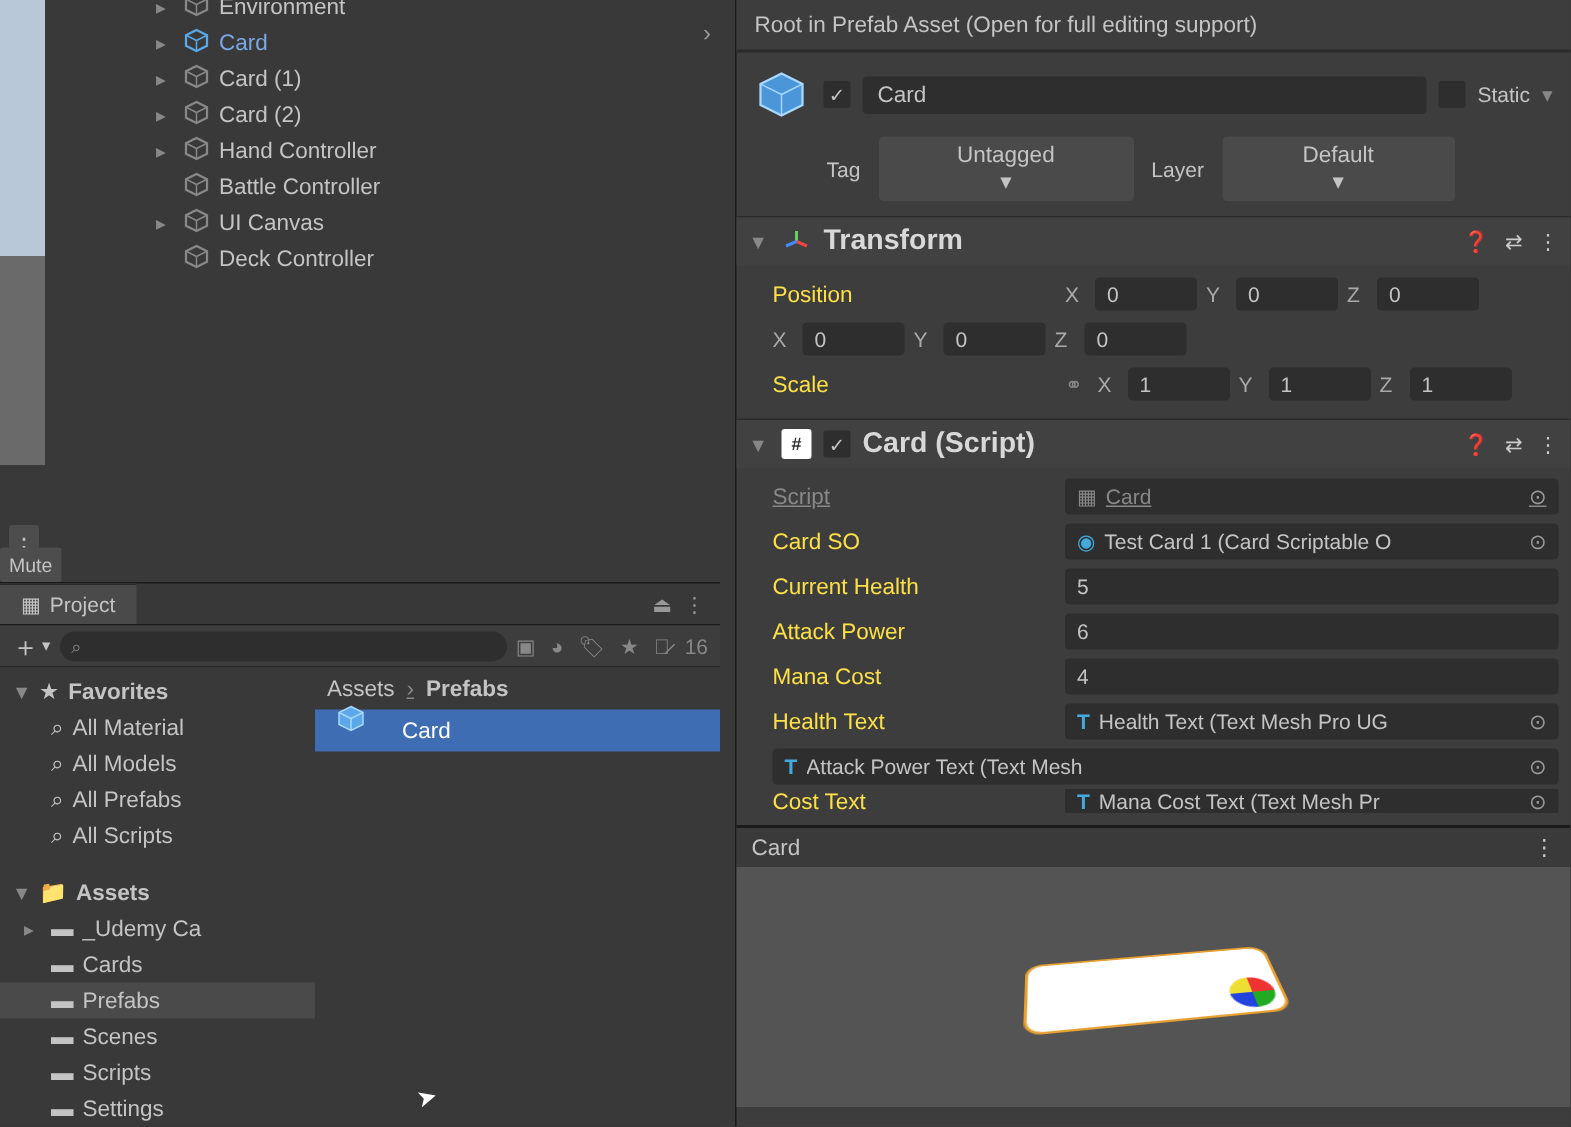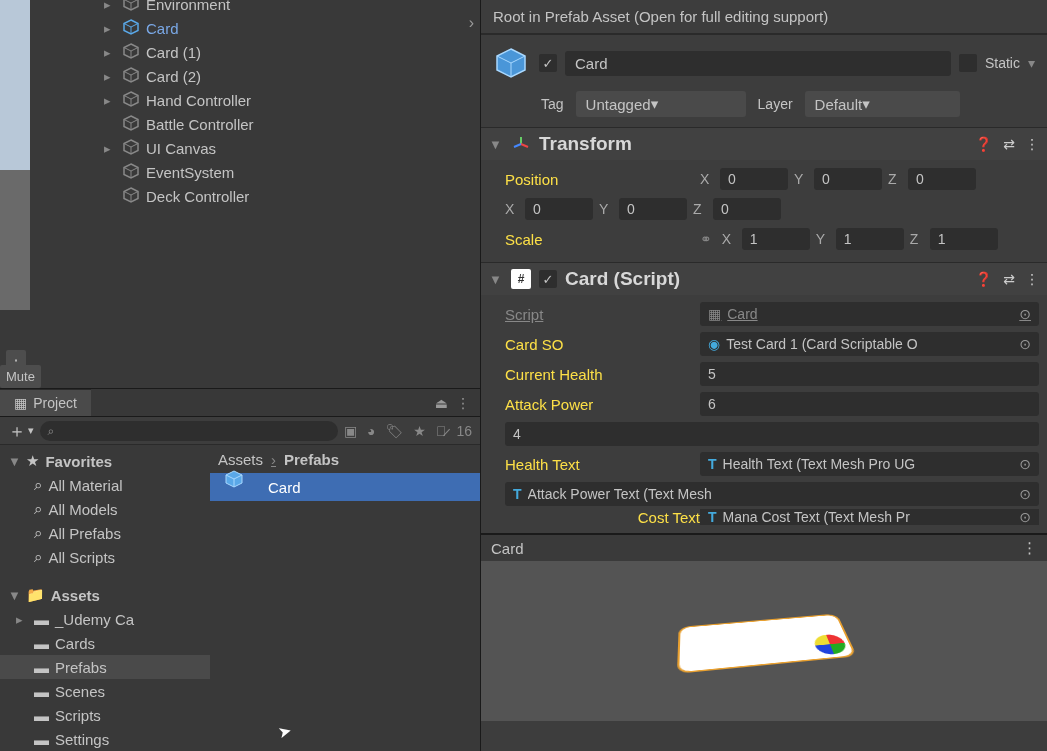--- a/index.html
+++ b/index.html
@@ -1,19 +1,19 @@
 <!DOCTYPE html>
 <html><head>
 <meta charset="utf-8">
 <style>
 * { box-sizing: border-box; margin: 0; padding: 0; font-family: -apple-system, Arial, sans-serif; }
 body { background: #393939; color: #c4c4c4; font-size: 14px; width: 1047px; height: 751px; overflow: hidden; }
 .app { display: flex; width: 100%; height: 100%; }
 .left-col { width: 480px; display: flex; flex-direction: column; }
-.right-col { flex: 1; background: #3d3d3d; display: flex; flex-direction: column; border-left: 1px solid #1a1a1a; }
+.right-col { flex: 1; background: #3d3d3d; display: flex; flex-direction: column; border-left: 1px solid #1a1a1a; margin-left: 10px; }
 
 .scene-view { height: 390px; background: #393939; position: relative; }
 .scene-preview { position: absolute; left: 0; top: 0; width: 30px; height: 310px; background: linear-gradient(#b8c8d8 0%, #b8c8d8 55%, #6a6a6a 55%, #6a6a6a 100%); }
 .mute-btn { position: absolute; left: 0; bottom: 0; background: #4d4d4d; padding: 4px 6px; color: #c4c4c4; font-size: 13px; border-radius: 2px; }
 .scene-context { position: absolute; left: 6px; top: 350px; background: #4d4d4d; width: 20px; height: 30px; display: flex; align-items: center; justify-content: center; color: #c4c4c4; font-size: 16px; border-radius: 2px; }
 .scene-arrow { position: absolute; right: 6px; top: 14px; color: #999; font-size: 16px; }
 
 .hierarchy { position: absolute; left: 100px; top: 0; right: 10px; }
 .h-item { display: flex; align-items: center; height: 24px; padding-left: 4px; gap: 4px; color: #c4c4c4; }
 .h-item.sel .h-label { color: #7aa8e6; }
@@ -45,21 +45,21 @@
 .obj-header { display: flex; align-items: center; gap: 10px; padding: 10px 12px 4px; }
 .obj-cube { width: 36px; height: 36px; }
 .obj-name-row { display: flex; align-items: center; gap: 8px; flex: 1; }
 .obj-check { width: 18px; height: 18px; background: #2e2e2e; display: flex; align-items: center; justify-content: center; color: #c4c4c4; font-size: 13px; border-radius: 2px; }
 .obj-name-input { flex: 1; background: #2e2e2e; padding: 4px 10px; color: #c4c4c4; border-radius: 3px; font-size: 15px; }
 .static-check { width: 18px; height: 18px; background: #2e2e2e; border-radius: 2px; }
 .static-lbl { color: #c4c4c4; }
 .static-dd { color: #888; }
 
 .tag-layer-row { display: flex; gap: 12px; padding: 6px 12px 10px 60px; align-items: center; }
-.tag-layer-row .dd { background: #4a4a4a; padding: 4px 10px; border-radius: 3px; display: flex; align-items: center; justify-content: flex-start; color: #c4c4c4; font-size: 15px; }
+.tag-layer-row .dd { background: #4a4a4a; padding: 4px 10px; border-radius: 3px; display: flex; align-items: center; justify-content: center; color: #c4c4c4; font-size: 15px; flex-direction: column; }
 .tag-dd { width: 170px; }
 .layer-dd { width: 155px; }
 
 .component { border-top: 1px solid #2a2a2a; }
 .comp-header { display: flex; align-items: center; height: 32px; padding: 0 8px; gap: 8px; background: #414141; }
 .comp-arrow { color: #888; font-size: 13px; width: 14px; }
 .comp-icon { width: 20px; height: 20px; display: flex; align-items: center; justify-content: center; }
 .comp-title { font-weight: 700; color: #d8d8d8; font-size: 19px; }
 .comp-tools { margin-left: auto; display: flex; gap: 10px; color: #ccc; align-items: center; }
 .comp-body { padding: 4px 8px 8px 24px; }
@@ -76,21 +76,21 @@
 .num-field { flex: 1; background: #2e2e2e; padding: 4px 8px; border-radius: 3px; color: #c4c4c4; font-size: 14px; }
 
 .preview-panel { border-top: 2px solid #1a1a1a; }
 .preview-header { background: #3a3a3a; padding: 4px 10px; display: flex; align-items: center; color: #c4c4c4; font-size: 15px; }
 .preview-body { height: 160px; background: #545454; display: flex; align-items: center; justify-content: center; }
 .card-preview { width: 170px; height: 70px; background: #fff; border-radius: 12px; transform: perspective(400px) rotateX(50deg) rotateZ(-8deg); position: relative; border: 2px solid #e8a030; }
 .card-preview::after { content: ''; position: absolute; right: 4px; bottom: 4px; width: 30px; height: 30px; background: conic-gradient(#e33 0 90deg, #2a2 90deg 180deg, #24d 180deg 270deg, #ed3 270deg 360deg); border-radius: 50%; }
 
 .cursor { position: absolute; left: 278px; top: 722px; color: #fff; font-size: 16px; transform: rotate(-15deg); }
 .dim { color: #888; text-decoration: underline; }
-.scroll-cut { height: 16px; overflow: hidden; text-align: right; }
+.scroll-cut { height: 16px; overflow: hidden; }
 </style>
 </head>
 <body>
 
 <div class="app">
   <div class="left-col">
     <div class="scene-view">
       <div class="scene-preview"></div>
       <div class="scene-context">⋮</div>
       <div class="mute-btn">Mute</div>
@@ -158,30 +158,20 @@
           </div>
           <div class="h-item">
             <span class="h-arrow">▸</span>
             <svg class="h-cube" width="18" height="18">
               <polygon points="9,2 16,5.5 16,12.5 9,16 2,12.5 2,5.5" fill="none" stroke="#888" stroke-width="1.5"></polygon>
               <line x1="2" y1="5.5" x2="9" y2="9" stroke="#888"></line>
               <line x1="16" y1="5.5" x2="9" y2="9" stroke="#888"></line>
               <line x1="9" y1="9" x2="9" y2="16" stroke="#888"></line>
             </svg>
             <span class="h-label">UI Canvas</span>
-          </div>
-          <div class="h-item">
-            <span class="h-arrow"></span>
-            <svg class="h-cube" width="18" height="18">
-              <polygon points="9,2 16,5.5 16,12.5 9,16 2,12.5 2,5.5" fill="none" stroke="#888" stroke-width="1.5"></polygon>
-              <line x1="2" y1="5.5" x2="9" y2="9" stroke="#888"></line>
-              <line x1="16" y1="5.5" x2="9" y2="9" stroke="#888"></line>
-              <line x1="9" y1="9" x2="9" y2="16" stroke="#888"></line>
-            </svg>
-            <span class="h-label">EventSystem</span>
           </div>
           <div class="h-item">
             <span class="h-arrow"></span>
             <svg class="h-cube" width="18" height="18">
               <polygon points="9,2 16,5.5 16,12.5 9,16 2,12.5 2,5.5" fill="none" stroke="#888" stroke-width="1.5"></polygon>
               <line x1="2" y1="5.5" x2="9" y2="9" stroke="#888"></line>
               <line x1="16" y1="5.5" x2="9" y2="9" stroke="#888"></line>
               <line x1="9" y1="9" x2="9" y2="16" stroke="#888"></line>
             </svg>
             <span class="h-label">Deck Controller</span>
@@ -418,20 +408,21 @@
           </div>
           <div class="prop-row">
             <span class="prop-label ">Current Health</span>
             <div class="num-field">5</div>
           </div>
           <div class="prop-row">
             <span class="prop-label ">Attack Power</span>
             <div class="num-field">6</div>
           </div>
           <div class="prop-row">
+            <span class="prop-label ">Mana Cost</span>
             <div class="num-field">4</div>
           </div>
           <div class="prop-row">
             <span class="prop-label ">Health Text</span>
             <div class="obj-field ">
               <span style="color:#4ad;font-weight:bold">T</span>
               <span style="overflow:hidden;white-space:nowrap">Health Text (Text Mesh Pro UG</span>
               <span class="obj-target">⊙</span>
             </div>
           </div>

